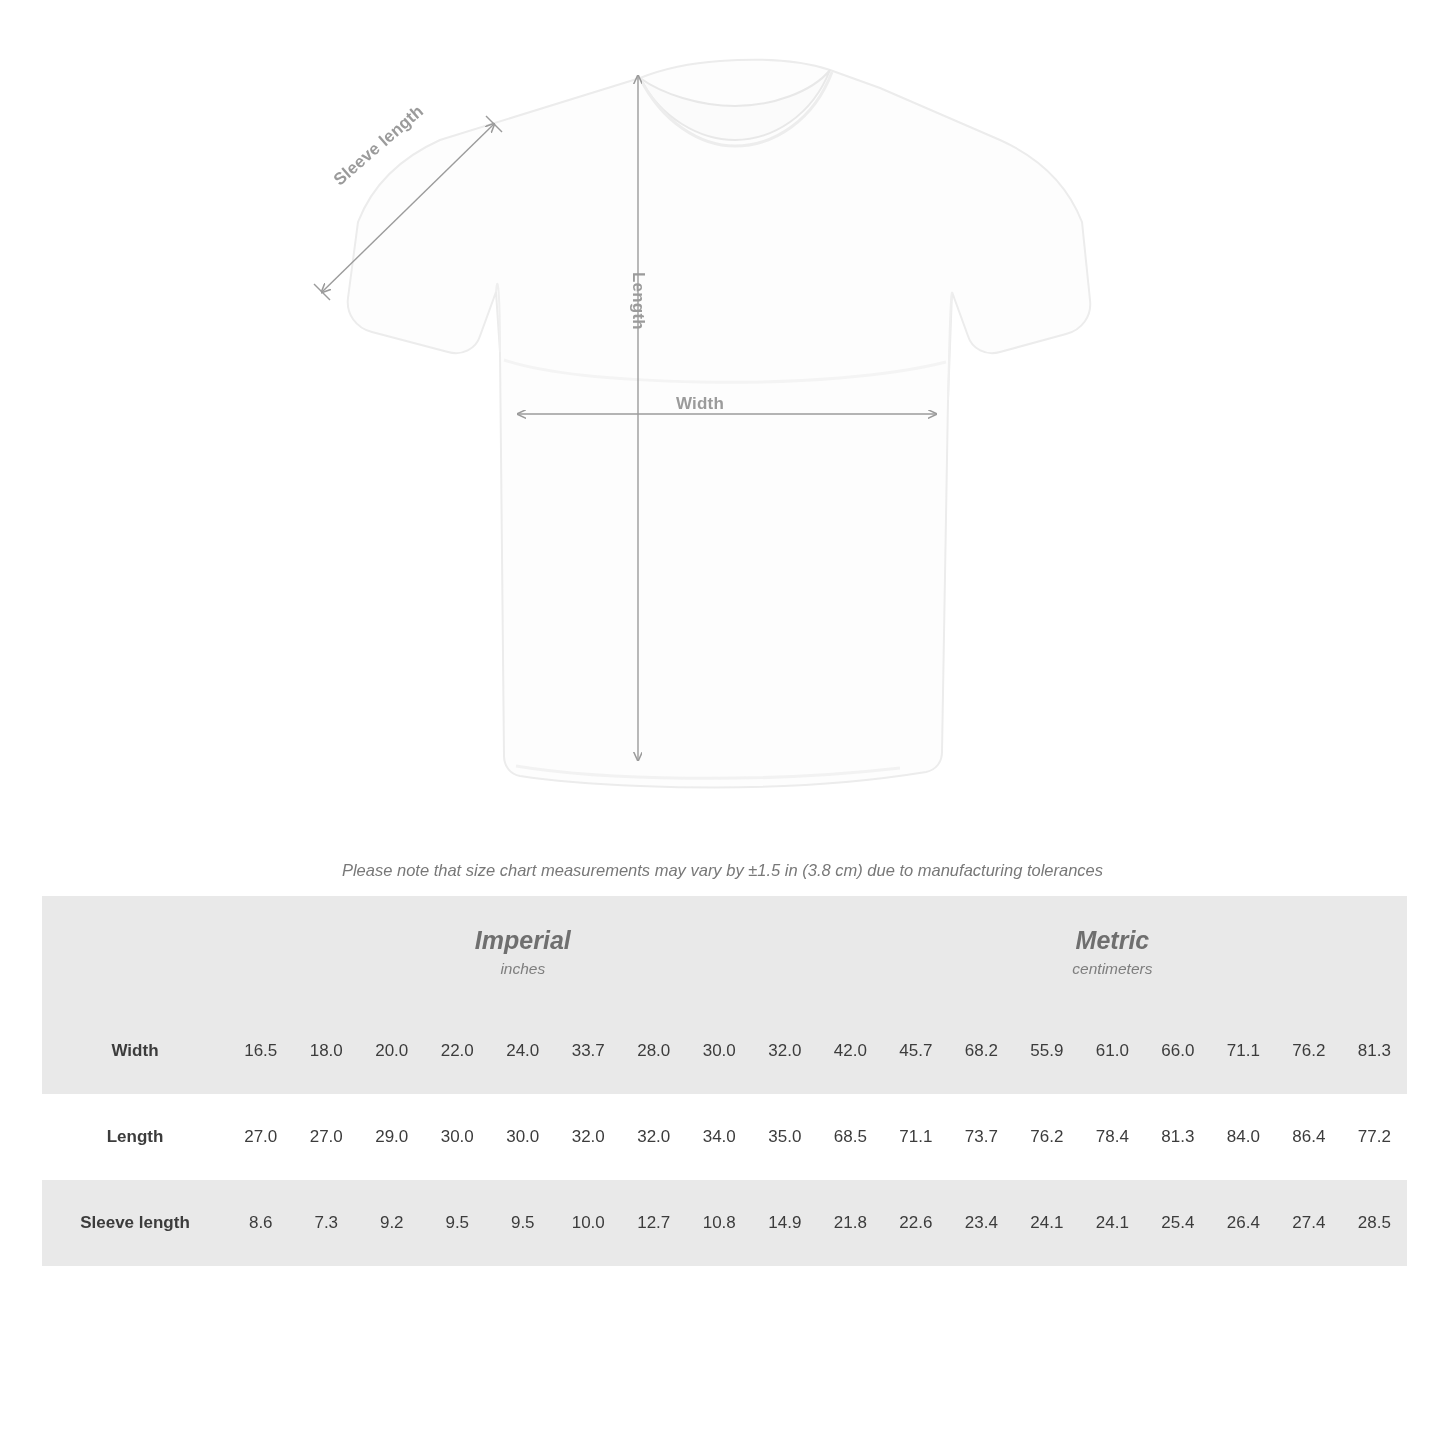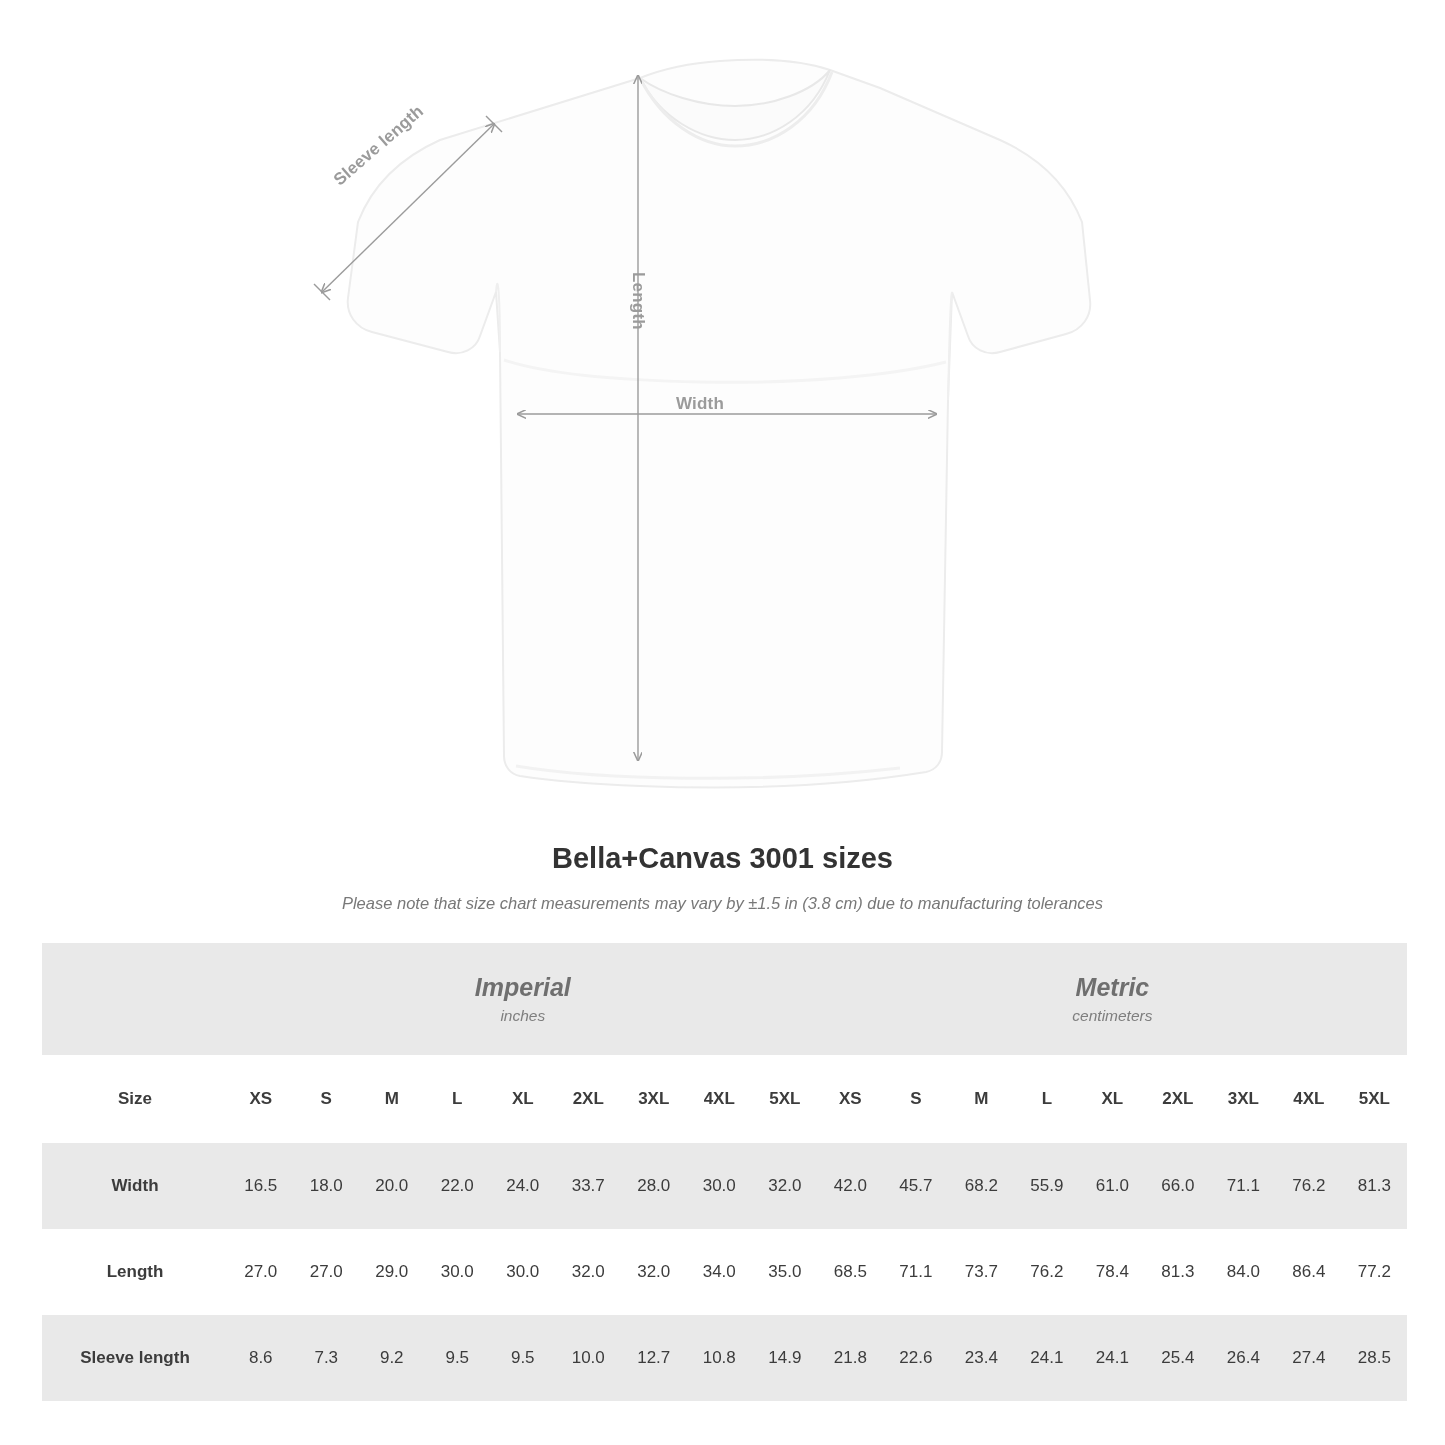--- a/index.html
+++ b/index.html
@@ -69,21 +69,21 @@
   }
   .chart-note {
     font-size: 16.5px;
     font-style: italic;
     color: #787878;
     margin: 19px 0 0 0;
   }
 
   
   .table-wrap {
-    margin: 30px 42px 0 42px;
+    margin: 16px 42px 0 42px;
     width: 1361px;
   }
   table.size-table {
     border-collapse: collapse;
     width: 100%;
     table-layout: fixed;
   }
   table.size-table td, table.size-table th {
     border: none;
     text-align: center;
@@ -204,21 +204,20 @@
         <line x1="518" y1="414" x2="936" y2="414" stroke="#9b9b9b" stroke-width="1.4" marker-start="url(#arrowtail)" marker-end="url(#arrowhead)"></line>
       </g>
     </svg>
 
     <div class="dim-label" id="label-sleeve">Sleeve length</div>
     <div class="dim-label" id="label-length">Length</div>
     <div class="dim-label" id="label-width">Width</div>
   </div>
 
   <div class="title-block">
-    <h1 class="chart-title">Bella+Canvas 3001 sizes</h1>
     <p class="chart-note">Please note that size chart measurements may vary by ±1.5 in (3.8 cm) due to manufacturing tolerances</p>
   </div>
 
   <div class="table-wrap">
     <table class="size-table">
       <colgroup>
         <col style="width:186px">
         <col class="sizecol">
           <col class="sizecol">
           <col class="sizecol">
@@ -244,41 +243,20 @@
           <td colspan="9">
             <div class="unit-name">Imperial</div>
             <div class="unit-sub">inches</div>
           </td>
           <td colspan="9">
             <div class="unit-name">Metric</div>
             <div class="unit-sub">centimeters</div>
           </td>
         </tr>
 
-        <tr class="headrow">
-          <td class="rowlabel">Size</td>
-          <td>XS</td>
-          <td>S</td>
-          <td>M</td>
-          <td>L</td>
-          <td>XL</td>
-          <td>2XL</td>
-          <td>3XL</td>
-          <td>4XL</td>
-          <td>5XL</td>
-          <td>XS</td>
-          <td>S</td>
-          <td>M</td>
-          <td>L</td>
-          <td>XL</td>
-          <td>2XL</td>
-          <td>3XL</td>
-          <td>4XL</td>
-          <td>5XL</td>
-        </tr>
 
         <tr class="datarow shade">
           <td class="rowlabel">Width</td>
           <td>16.5</td>
           <td>18.0</td>
           <td>20.0</td>
           <td>22.0</td>
           <td>24.0</td>
           <td>33.7</td>
           <td>28.0</td>

